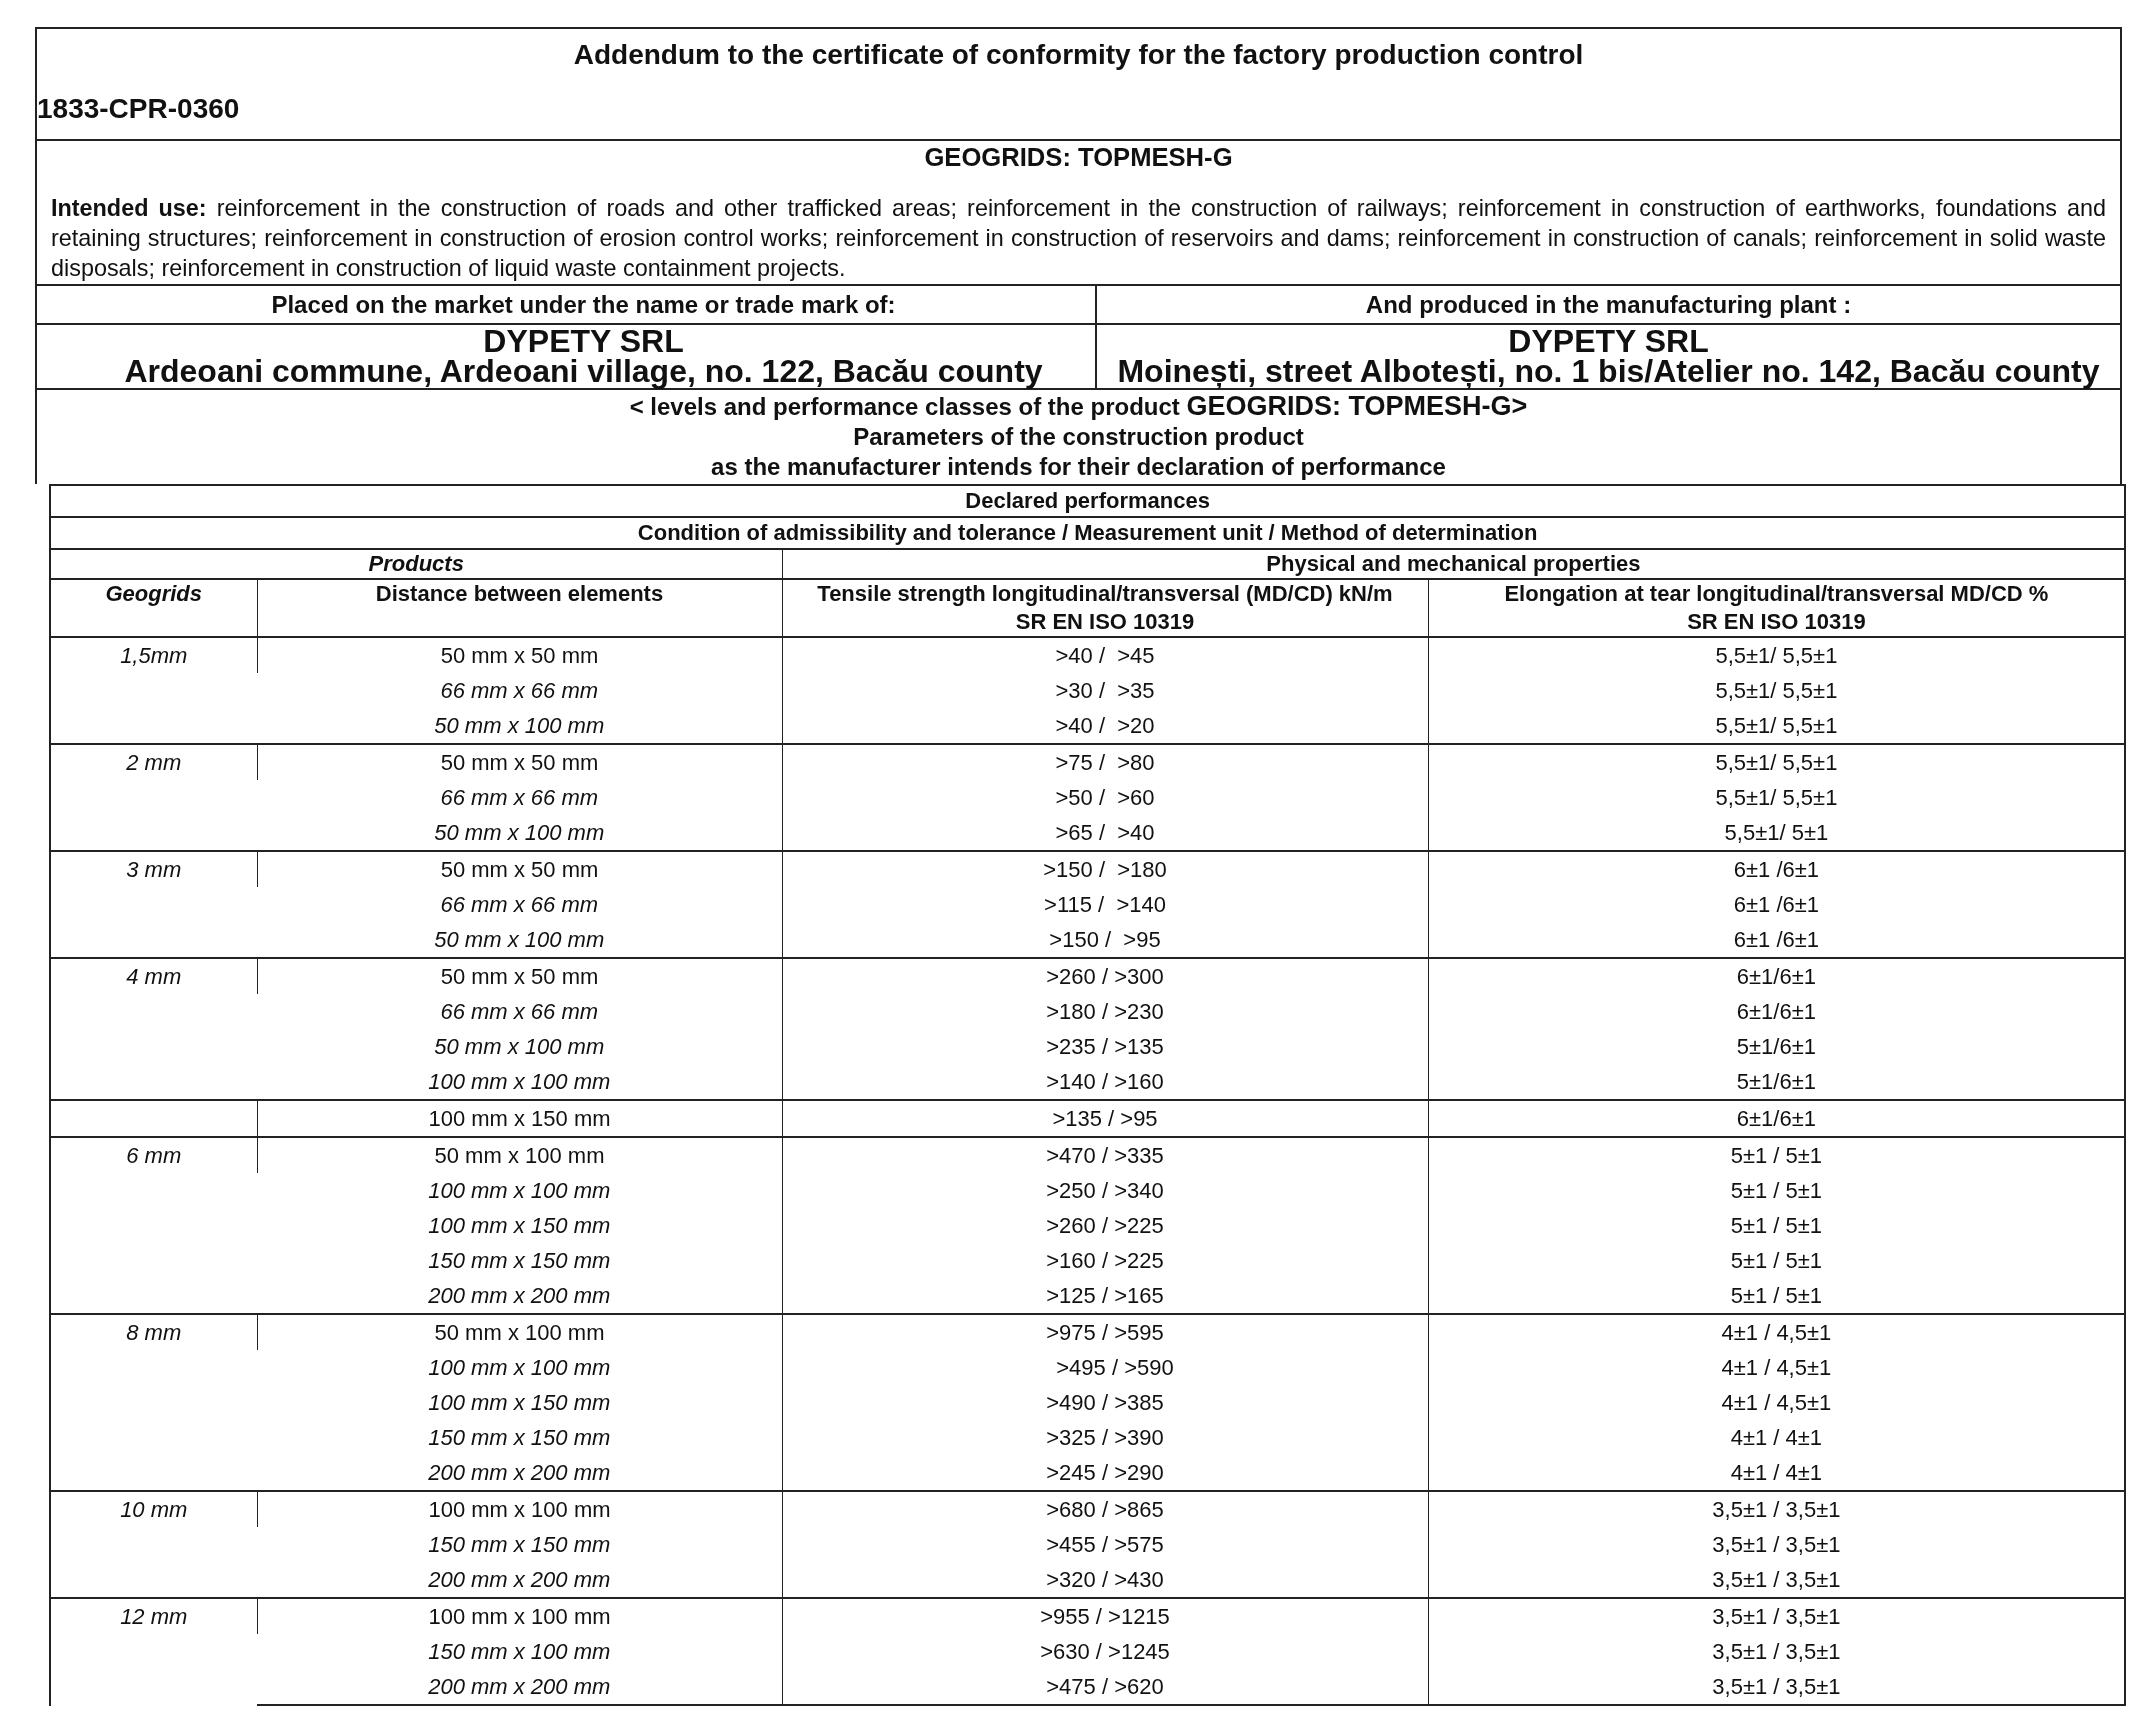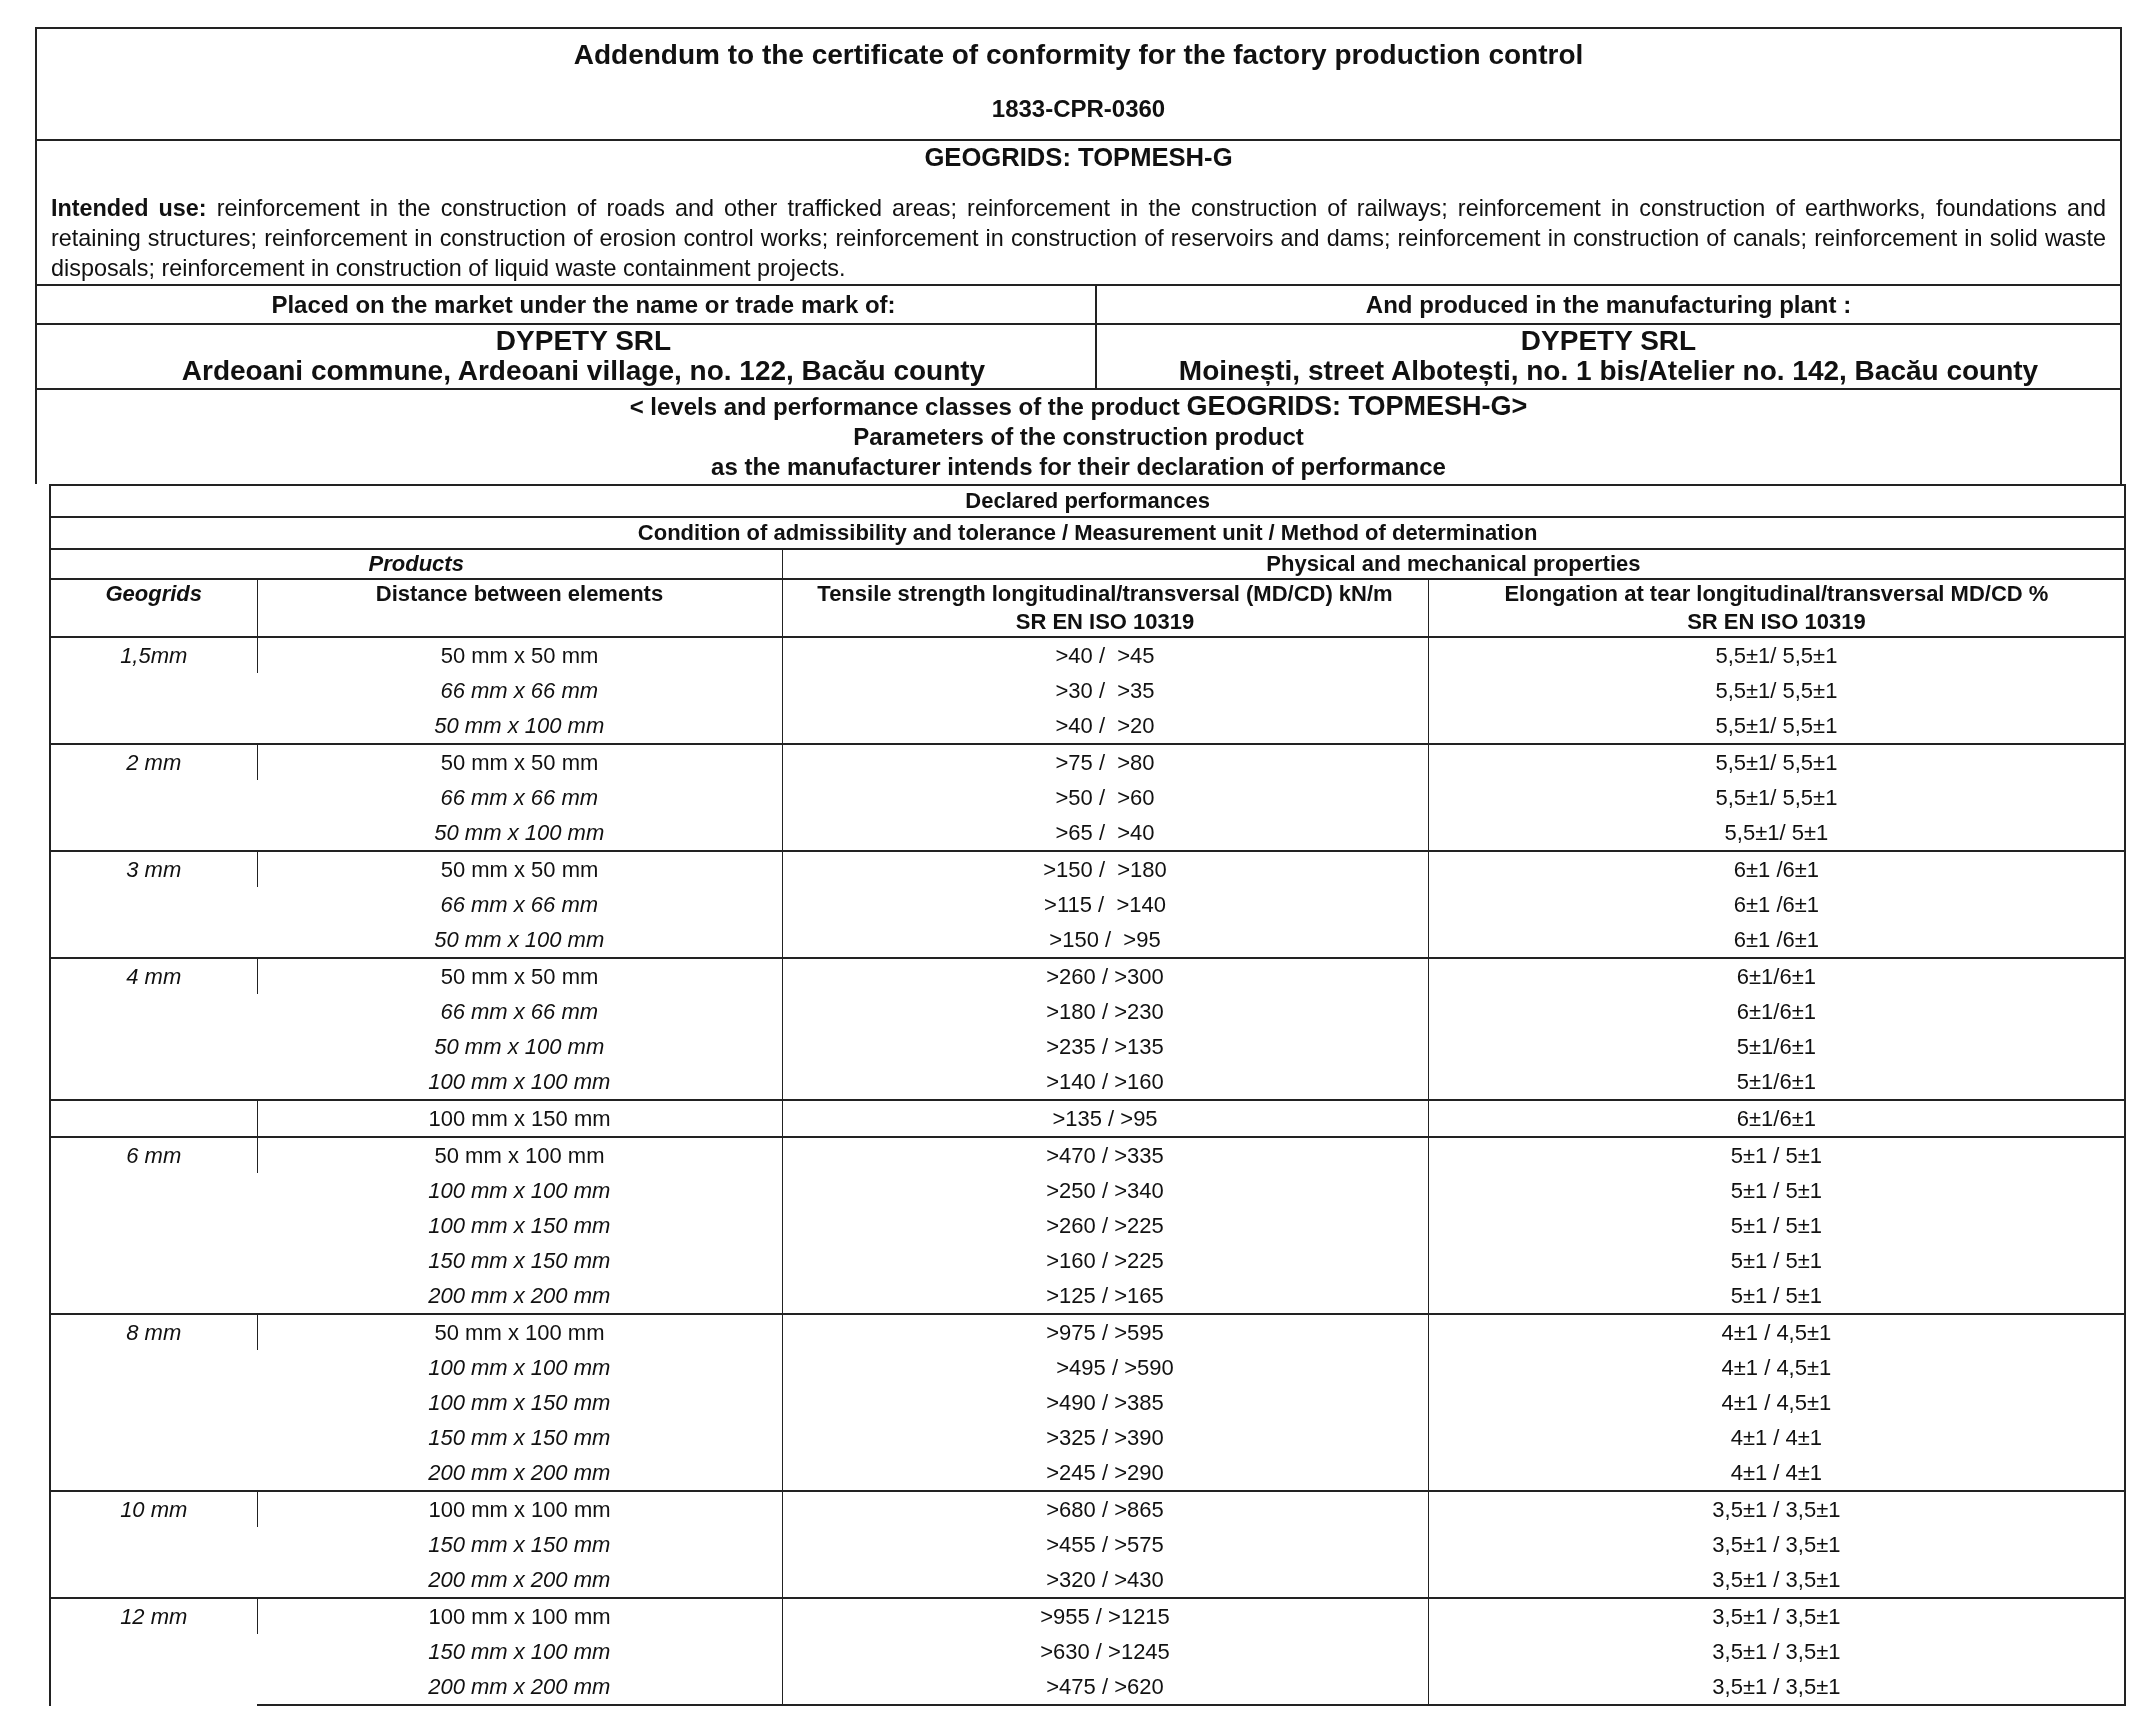--- a/index.html
+++ b/index.html
@@ -3,29 +3,29 @@
 <meta charset="utf-8">
 <style>
   html, body { margin: 0; padding: 0; background: #ffffff; }
   body { width: 2151px; height: 1731px; position: relative; overflow: hidden; color: #111; }
   .page { position: absolute; left: 35px; top: 27px; width: 2087px; }
   .arial { font-family: "Liberation Sans", sans-serif; }
   .calibri { font-family: "Liberation Sans", sans-serif; }
   .box { border-left: 2.1px solid #222; border-right: 2.1px solid #222; }
   .hr { border-top: 2.8px solid #222; }
   .title1 { text-align: center; font-weight: bold; font-size: 28px; padding: 5.7px 0 0 0; height: 44px; line-height: 40px; }
-  .title2 { text-align: center; font-weight: bold; font-size: 24px; height: 60px; line-height: 60px; }
+  .title2 { text-align: left; font-weight: bold; font-size: 28px; height: 60px; line-height: 60px; }
   .title3 { text-align: center; font-weight: bold; font-size: 25.6px; height: 35px; line-height: 33px; }
   .intended { font-size: 23.4px; line-height: 30px; padding: 17px 14px 1.4px 14px; text-align: justify; }
   .intended b { font-weight: bold; }
   .two { display: flex; }
   .two > div { flex: 1; text-align: center; }
   .two > div:first-child { border-right: 2.1px solid #222; margin-left: 35px; }
   .place-hdr { font-weight: bold; font-size: 24px; height: 37px; line-height: 37px; }
-  .addr { font-weight: bold; font-size: 28px; line-height: 30px; padding: 1.4px 0 1.4px 0; }
+  .addr { font-weight: bold; font-size: 32px; line-height: 30px; padding: 1.4px 0 1.4px 0; }
   .params { text-align: center; font-weight: bold; font-size: 24px; line-height: 30px; padding: 1.4px 0 1.4px 0; }
   .params .big { font-size: 27px; }
   .inner { position: relative; margin-left: 14px; margin-right: -4.3px; border-left: 2.1px solid #222; border-right: 2.1px solid #222; }
   .inner .row-h { text-align: center; font-weight: bold; font-size: 22px; height: 30px; line-height: 30px; border-top: 2.1px solid #222; }
   table.perf { width: 100%; border-collapse: collapse; font-family: "Liberation Sans", sans-serif; }
   table.perf td, table.perf th { border-left: 1.4px solid #222; text-align: center; font-size: 22px; padding: 0; }
   table.perf td:first-child, table.perf th:first-child { border-left: none; font-style: italic; }
   table.perf th { font-weight: bold; line-height: 28px; }
   table.perf tr.grp-top td { border-top: 2.8px solid #222; }
   table.perf tr.hdr-top th { border-top: 2.1px solid #222; }

